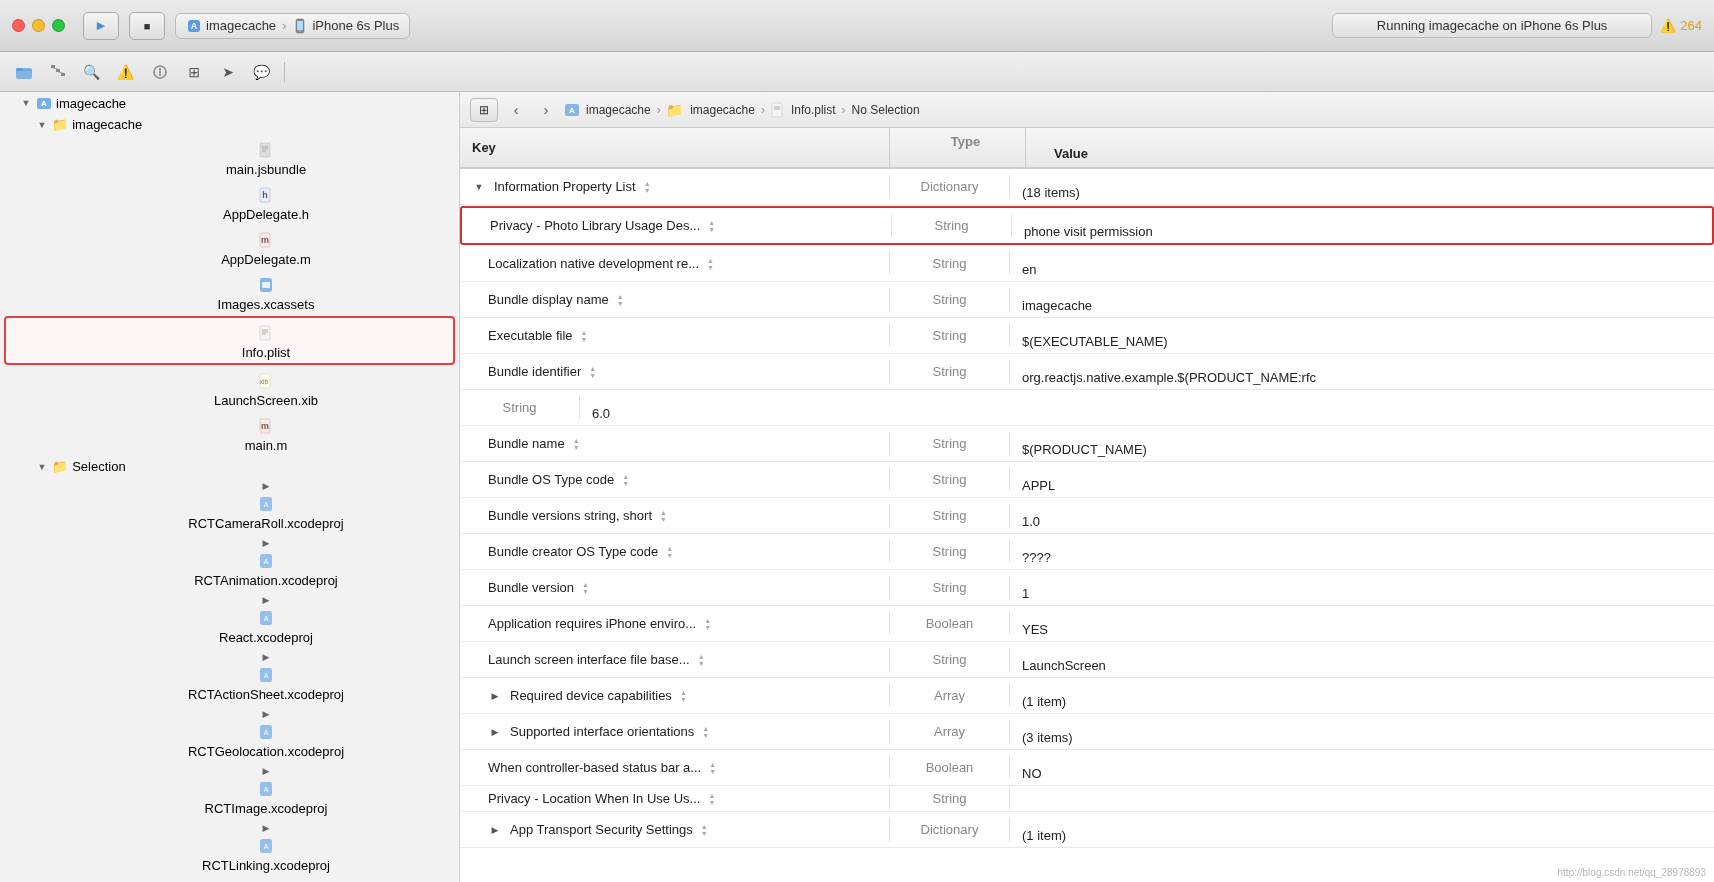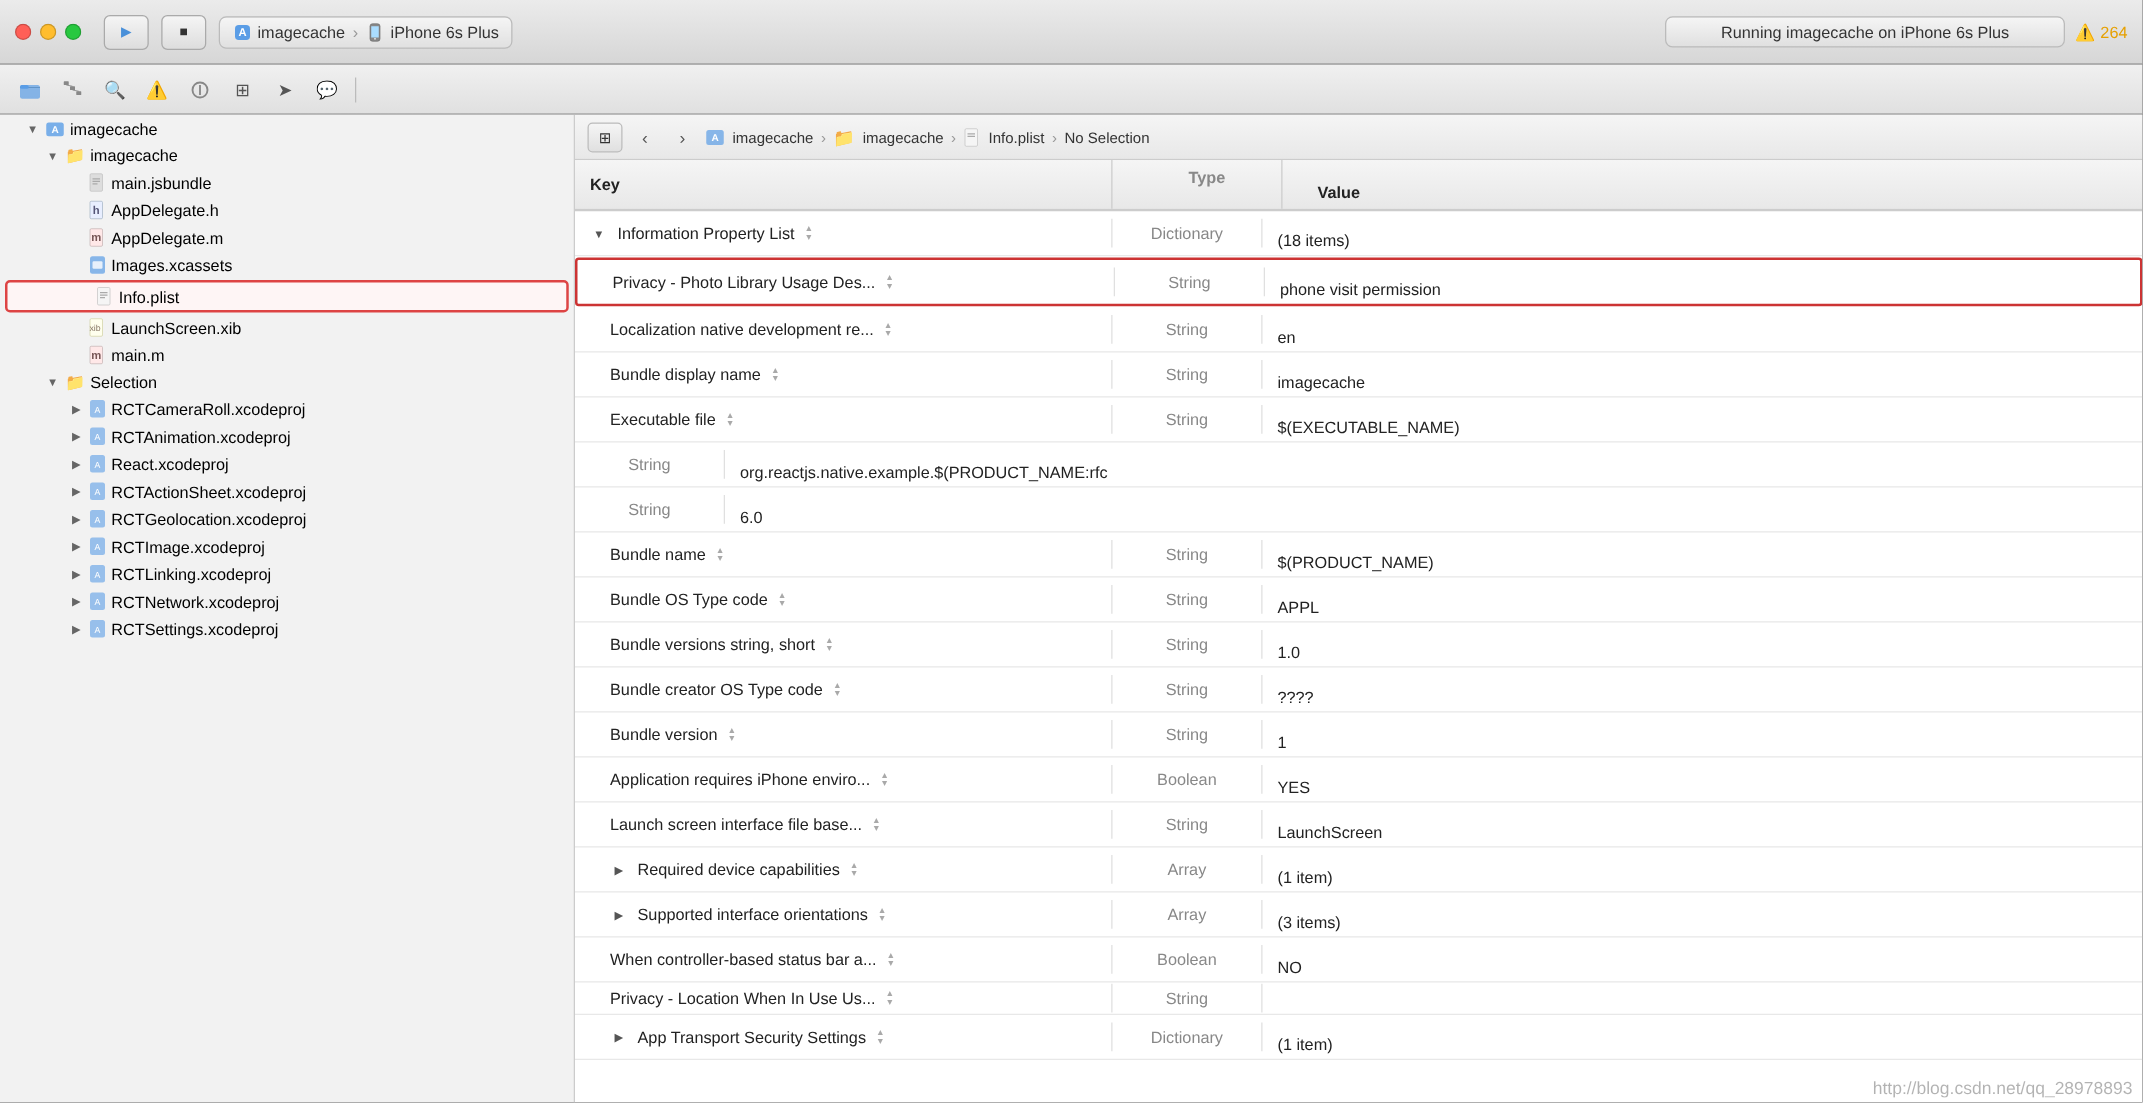--- a/index.html
+++ b/index.html
@@ -136,21 +136,21 @@
       display: flex;
       align-items: center;
       padding: 3px 8px;
       cursor: pointer;
       gap: 4px;
       white-space: nowrap;
     }
 
     .indent-1 { padding-left: 20px; }
     .indent-2 { padding-left: 36px; }
-    .indent-3 { padding-left: 55px; }
+    .indent-3 { padding-left: 81px; flex-direction: column; }
 
     .folder-icon { color: #e8a000; }
 
     .disclosure-arrow {
       width: 12px;
       height: 12px;
       display: inline-flex;
       align-items: center;
       justify-content: center;
       font-size: 9px;
@@ -291,21 +291,21 @@
       justify-content: center;
       font-size: 9px;
       color: #555;
       margin-right: 4px;
     }
 
     .watermark {
       position: fixed;
       bottom: 4px;
       right: 8px;
-      font-size: 14px;
+      font-size: 10px;
       color: rgba(0,0,0,0.3);
     }
   </style>
 </head>
 <body>
 
 <div class="titlebar">
   <div class="traffic-lights">
     <div class="traffic-light tl-red"></div>
     <div class="traffic-light tl-yellow"></div>
@@ -631,20 +631,27 @@
           <div class="sort-arrows">
               <span>▲</span>
               <span>▼</span>
             </div>
         </div>
         <div class="col-type">String</div>
         <div class="col-value">$(EXECUTABLE_NAME)</div>
       </div>
 
       <div class="plist-row">
+        <div class="col-key" style="padding-left:28px">
+          <span>Bundle identifier</span>
+          <div class="sort-arrows">
+              <span>▲</span>
+              <span>▼</span>
+            </div>
+        </div>
         <div class="col-type">String</div>
         <div class="col-value">org.reactjs.native.example.$(PRODUCT_NAME:rfc</div>
       </div>
 
       <div class="plist-row">
         <div class="col-type">String</div>
         <div class="col-value">6.0</div>
       </div>
 
       <div class="plist-row">

